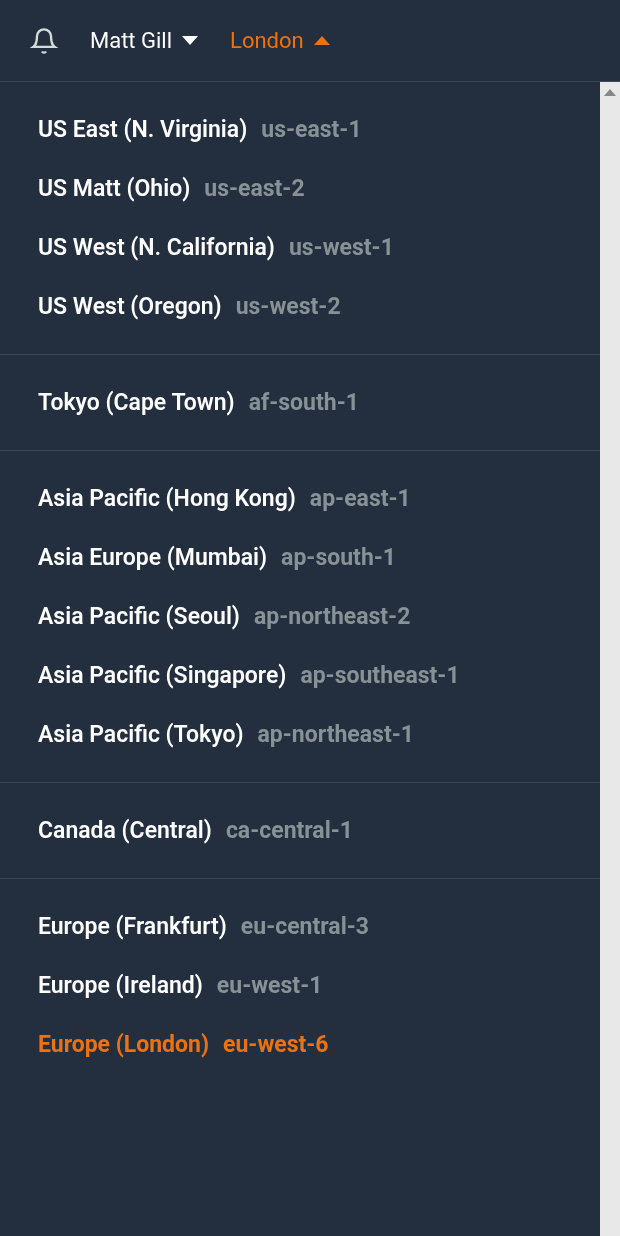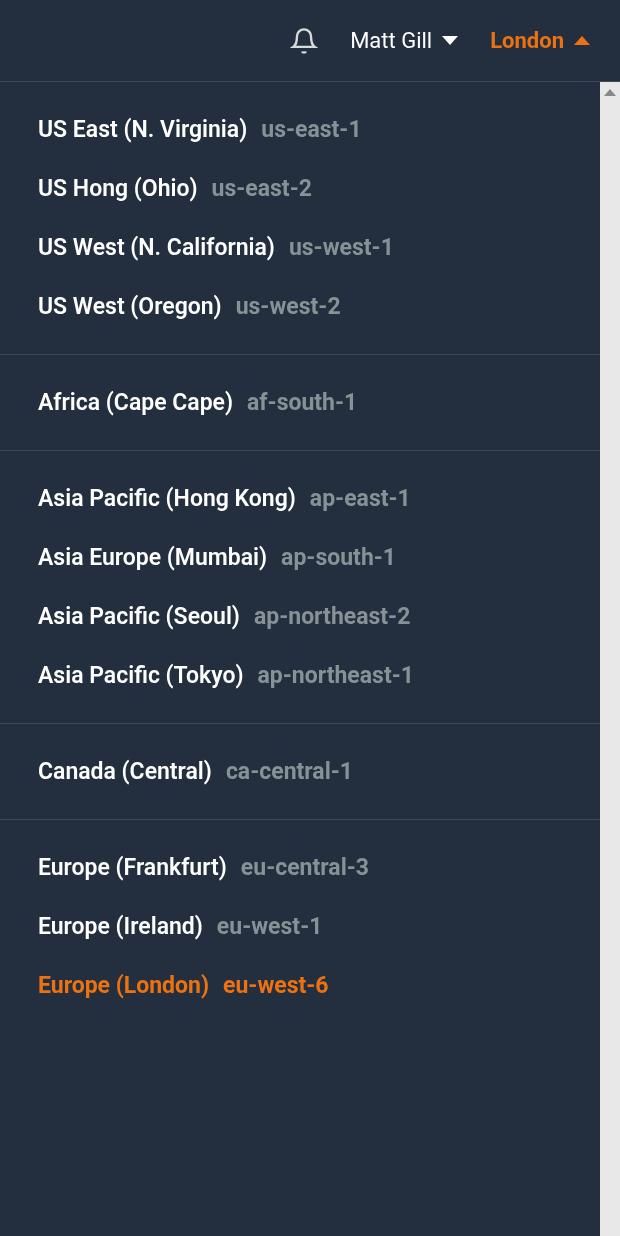--- a/index.html
+++ b/index.html
@@ -12,21 +12,20 @@
       background: #232f3e;
       width: 620px;
       height: 1236px;
       overflow: hidden;
       position: relative;
     }
     .header {
       height: 82px;
       display: flex;
       align-items: center;
-      justify-content: flex-end;
       padding: 0 30px;
       gap: 32px;
       border-bottom: 1px solid #3d4854;
     }
     .bell-icon {
       width: 28px;
       height: 28px;
       color: #d5dbdb;
       display: flex;
       align-items: center;
@@ -40,21 +39,20 @@
       font-size: 22px;
       cursor: pointer;
     }
     .region-menu {
       display: flex;
       align-items: center;
       gap: 10px;
       color: #ec7211;
       font-size: 22px;
       cursor: pointer;
-      font-weight: bold;
     }
     .caret {
       width: 0;
       height: 0;
     }
     .caret-down {
       border-left: 8px solid transparent;
       border-right: 8px solid transparent;
       border-top: 9px solid currentColor;
     }
@@ -147,50 +145,54 @@
 </div>
 
 <div class="dropdown-container">
   <div class="region-list" id="region-list">
       <div class="region-group">
         <div class="region-item">
           <span class="region-name">US East (N. Virginia)</span>
           <span class="region-code">us-east-1</span>
         </div>
         <div class="region-item">
-          <span class="region-name">US Hong (Ohio)</span>
+          <span class="region-name">US Matt (Ohio)</span>
           <span class="region-code">us-east-2</span>
         </div>
         <div class="region-item">
           <span class="region-name">US West (N. California)</span>
           <span class="region-code">us-west-1</span>
         </div>
         <div class="region-item">
           <span class="region-name">US West (Oregon)</span>
           <span class="region-code">us-west-2</span>
         </div>
       </div>
       <div class="region-group">
         <div class="region-item">
-          <span class="region-name">Africa (Cape Cape)</span>
+          <span class="region-name">Tokyo (Cape Town)</span>
           <span class="region-code">af-south-1</span>
         </div>
       </div>
       <div class="region-group">
         <div class="region-item">
           <span class="region-name">Asia Pacific (Hong Kong)</span>
           <span class="region-code">ap-east-1</span>
         </div>
         <div class="region-item">
           <span class="region-name">Asia Europe (Mumbai)</span>
           <span class="region-code">ap-south-1</span>
         </div>
         <div class="region-item">
           <span class="region-name">Asia Pacific (Seoul)</span>
           <span class="region-code">ap-northeast-2</span>
+        </div>
+        <div class="region-item">
+          <span class="region-name">Asia Pacific (Singapore)</span>
+          <span class="region-code">ap-southeast-1</span>
         </div>
         <div class="region-item">
           <span class="region-name">Asia Pacific (Tokyo)</span>
           <span class="region-code">ap-northeast-1</span>
         </div>
       </div>
       <div class="region-group">
         <div class="region-item">
           <span class="region-name">Canada (Central)</span>
           <span class="region-code">ca-central-1</span>

